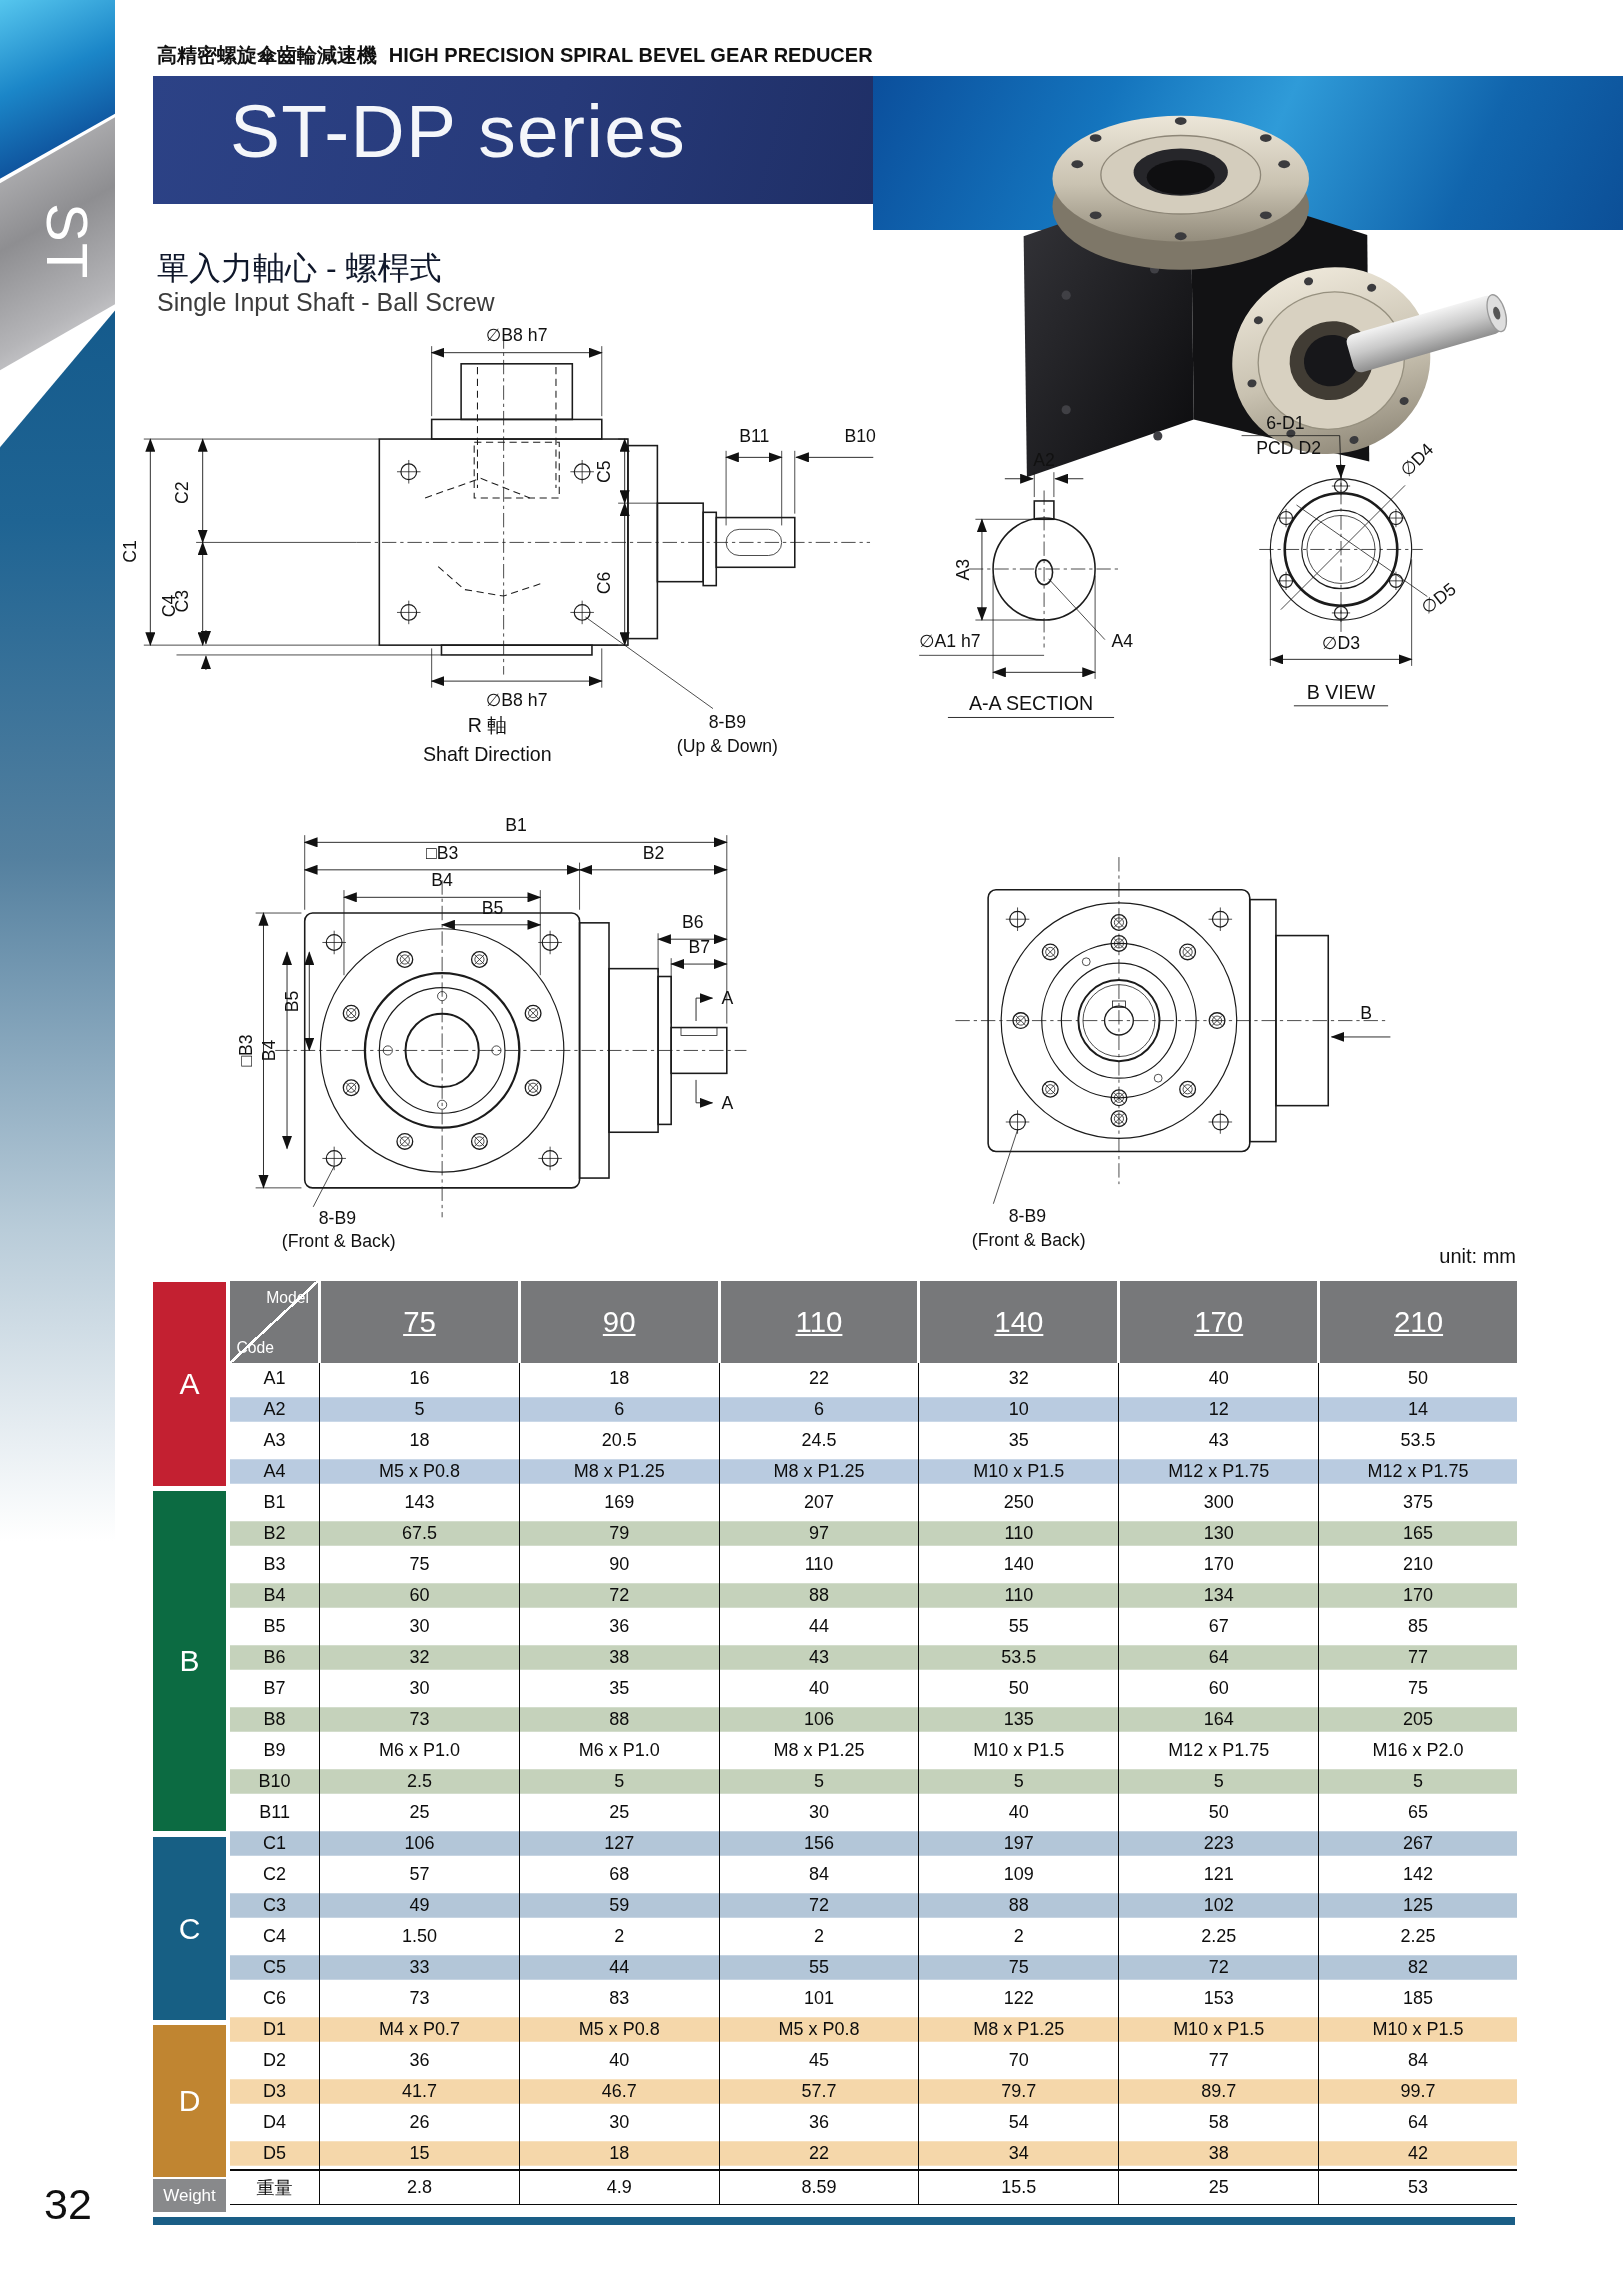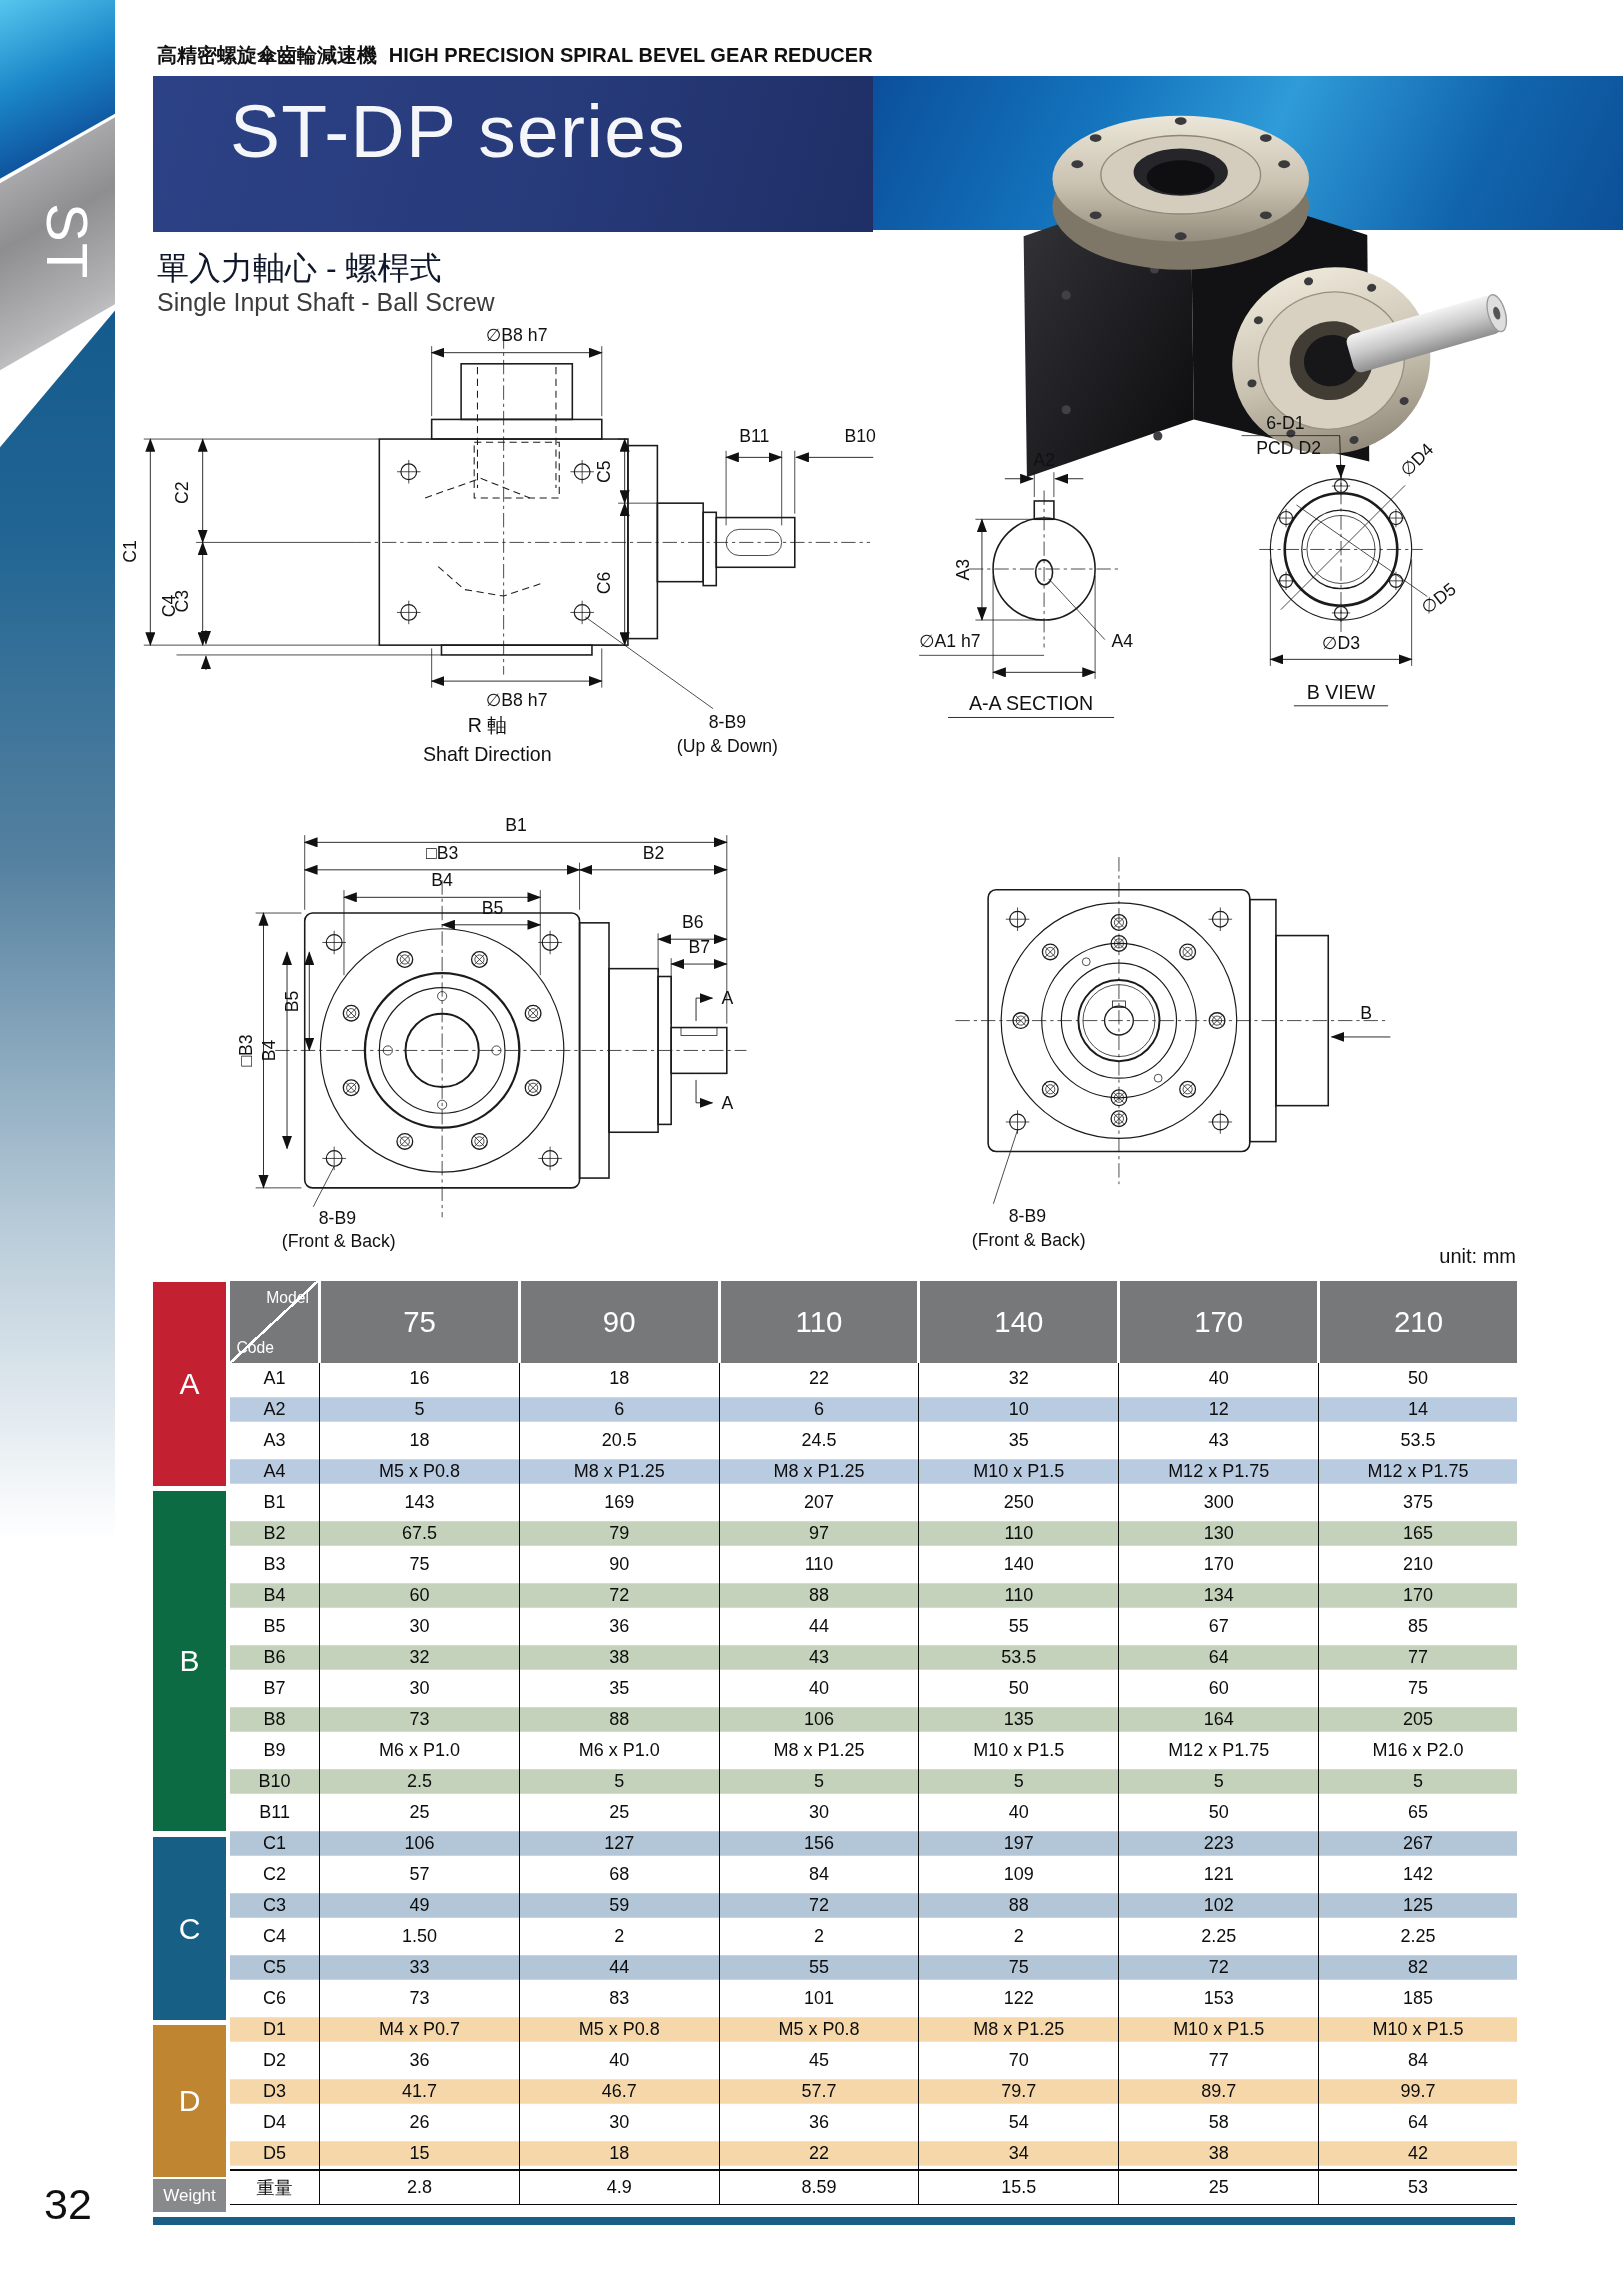--- a/index.html
+++ b/index.html
@@ -16,21 +16,21 @@
      clip-path:polygon(0 31%,100% 7%,100% 75%,0 99%);}
   #sb-blue2{left:0;top:298px;width:115px;height:1243px;
      background:linear-gradient(180deg,#145a8c 0%,#1f6493 18%,#54809f 45%,#b9ccd9 75%,#ffffff 100%);
      clip-path:polygon(0 12%,100% 1%,100% 100%,0 100%);}
   .st-tag{left:31px;top:196px;width:65px;height:79px;transform:rotate(90deg);
      font-size:58px;color:#fff;letter-spacing:1.3px;line-height:72px;text-align:center;}
 
   
   .toptitle{left:157px;top:42px;font-size:20px;font-weight:bold;white-space:nowrap;}
   .toptitle .en{margin-left:11.8px;}
-  #band{left:153px;top:76px;width:720px;height:156px;
+  #band{left:153px;top:76px;width:720px;height:128px;
      background:linear-gradient(105deg,#2c4286 0%,#273a7a 55%,#1f2f66 100%);}
   #band .series{position:absolute;left:77px;top:11.8px;font-size:75px;color:#f4f6fa;letter-spacing:1.3px;}
   #band .ratio{position:absolute;left:79px;top:111px;font-size:31px;color:#f4f6fa;letter-spacing:0.7px;}
   #photoband{left:873px;top:76px;width:751px;height:154px;
      background:linear-gradient(115deg,#0b4f9c 0%,#1474bd 30%,#2f9bd8 52%,#1165ad 78%,#0c4f97 100%);}
   .sub-zh{left:157px;top:247px;font-size:32px;color:#0f172a;}
   .sub-en{left:157px;top:288px;font-size:25px;color:#3c3c3c;}
 
   
   svg{position:absolute;overflow:visible;}
@@ -50,21 +50,21 @@
   .railblk{position:absolute;left:0;width:73px;display:flex;align-items:center;justify-content:center;
            color:#fff;font-size:30px;}
   .railblk.wt{font-size:17px;}
   #grid{position:absolute;left:77px;top:0;border-collapse:collapse;table-layout:fixed;}
   #grid td{padding:0;text-align:center;vertical-align:middle;font-size:18px;color:#0d0d0d;}
   #grid .corner{position:relative;width:89px;background:
       linear-gradient(to bottom right,rgba(0,0,0,0) calc(50% - 1.3px),#fff calc(50% - 1.3px),#fff calc(50% + 1.3px),rgba(0,0,0,0) calc(50% + 1.3px)),#77787a;}
   #grid .corner span{position:absolute;color:#fff;font-size:15.7px;}
   #grid .corner .cm{top:7.9px;right:9.2px;}
   #grid .corner .cc{bottom:6.5px;left:6.5px;}
-  #grid thead td{height:82px;}
+  #grid thead td{height:82px;text-decoration:underline;}
   #grid .mh{width:199px;background:#77787a;color:#fff;font-size:29.4px;border-left:3.9px solid #fff;}
   #grid tbody td{height:31px;}
   #grid td.val{border-left:1.3px solid #0a0a0a;}
   #grid tr.t-A td{background:#b9cbe0;box-shadow:inset 0 3.3px 0 #fff,inset 0 -3.3px 0 #fff;}
   #grid tr.t-B td{background:#c5d2bb;box-shadow:inset 0 3.3px 0 #fff,inset 0 -3.3px 0 #fff;}
   #grid tr.t-C td{background:#b3c6d8;box-shadow:inset 0 3.3px 0 #fff,inset 0 -3.3px 0 #fff;}
   #grid tr.t-D td{background:#f5d7aa;box-shadow:inset 0 3.3px 0 #fff,inset 0 -3.3px 0 #fff;}
   #grid tr.wr td{height:33px;border-top:2.6px solid #0a0a0a;border-bottom:1.3px solid #0a0a0a;}
   #footbar{left:153px;top:2217px;width:1362px;height:7.9px;background:#1a5e86;}
   #pagenum{left:44px;top:2180px;font-size:43px;color:#101010;}

